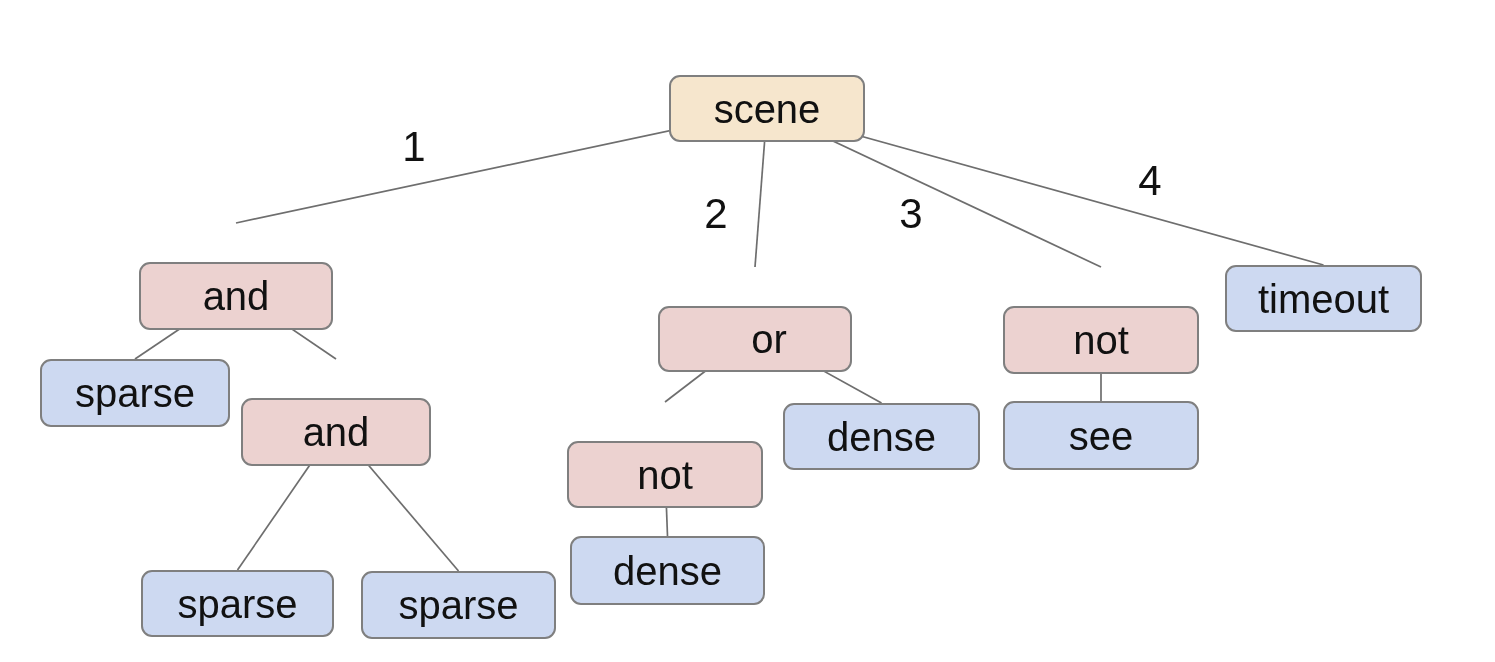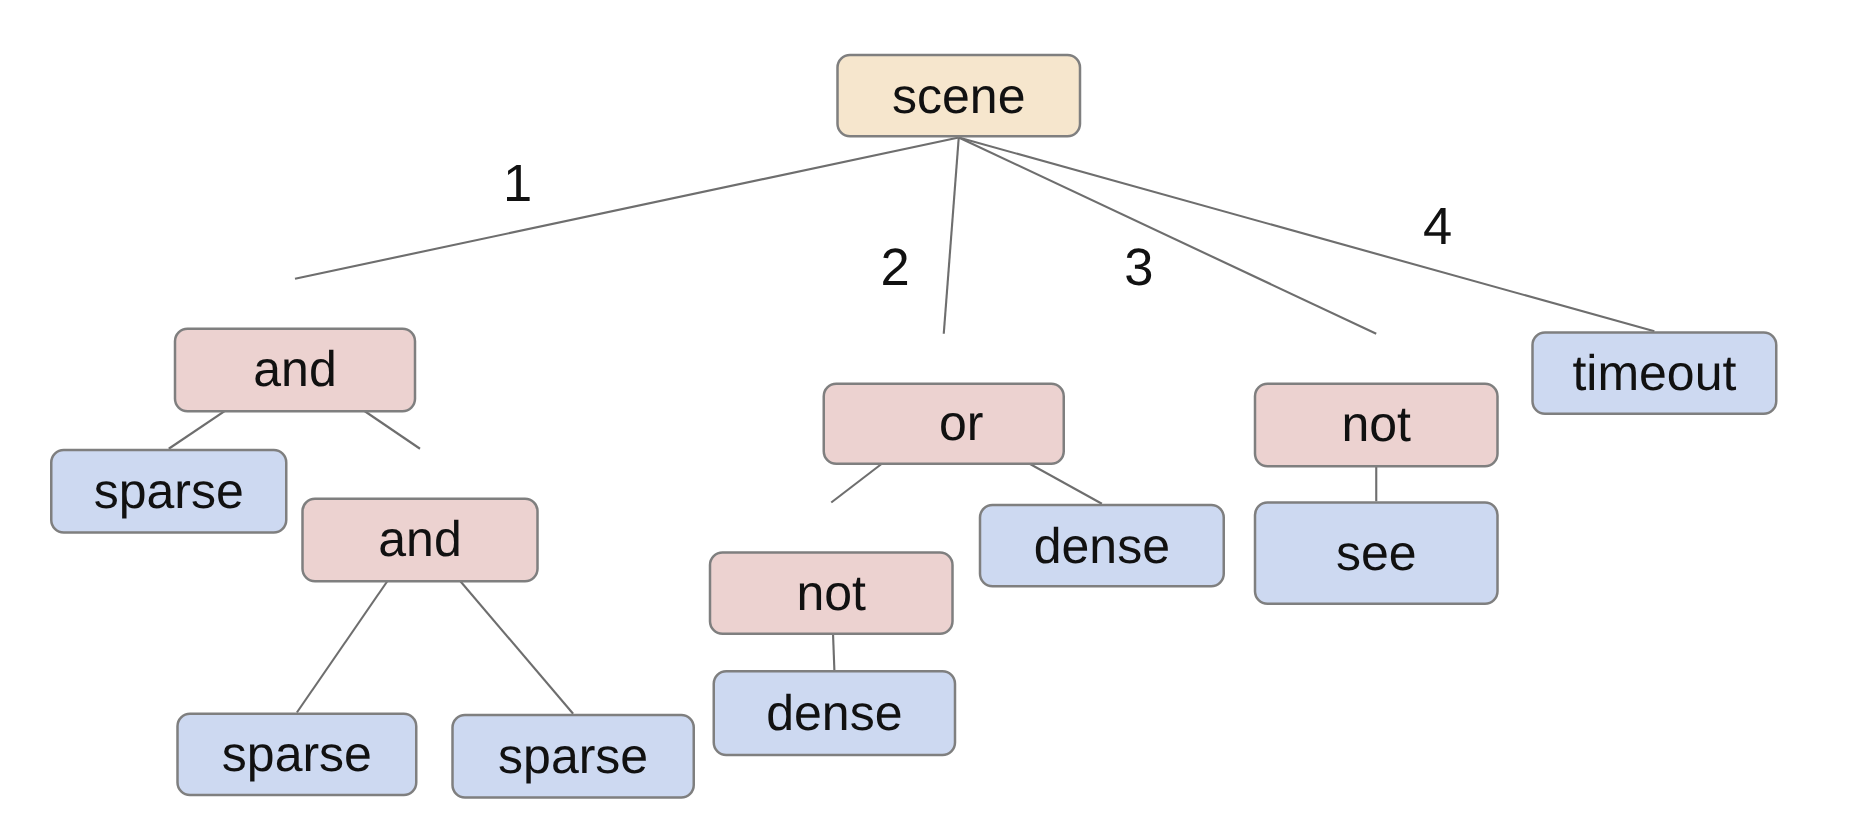--- a/index.html
+++ b/index.html
@@ -31,21 +31,21 @@
     border: 2px solid var(--node-border, #7f7f7f);
     border-radius: 11px;
     display: flex;
     align-items: center;
     justify-content: center;
     font-size: 40px;
     line-height: 1;
     color: var(--text-color, #111111);
     white-space: nowrap;
   }
-  .node.root     { background: var(--root-fill, #f6e6cd); }
+  .node.root     { background: var(--root-fill, #f6e6cd); margin-top: 32px; }
   .node.operator { background: var(--operator-fill, #ecd2d0); margin-top: 39px; }
   .node.leaf     { background: var(--leaf-fill, #cdd9f1); }
   .edge-label {
     position: absolute;
     transform: translate(-50%, -50%);
     font-size: 42px;
     color: var(--text-color, #111111);
   }
 </style>
 </head>
@@ -69,21 +69,21 @@
   <div>
       <div class="node root" style="left: 669px; top: 43px; width: 196px; height: 67px;">scene</div>
       <div class="node operator" style="left: 139px; top: 223px; width: 194px; height: 68px;">and</div>
       <div class="node operator" style="left: 658px; top: 267px; width: 194px; height: 66px; padding-left: 28px;">or</div>
       <div class="node operator" style="left: 1003px; top: 267px; width: 196px; height: 68px;">not</div>
       <div class="node leaf" style="left: 1225px; top: 265px; width: 197px; height: 67px;">timeout</div>
       <div class="node leaf" style="left: 40px; top: 359px; width: 190px; height: 68px;">sparse</div>
       <div class="node operator" style="left: 241px; top: 359px; width: 190px; height: 68px;">and</div>
       <div class="node operator" style="left: 567px; top: 402px; width: 196px; height: 67px;">not</div>
       <div class="node leaf" style="left: 783px; top: 403px; width: 197px; height: 67px;">dense</div>
-      <div class="node leaf" style="left: 1003px; top: 401px; width: 196px; height: 83px;">see</div>
+      <div class="node leaf" style="left: 1003px; top: 401px; width: 196px; height: 69px;">see</div>
       <div class="node leaf" style="left: 141px; top: 570px; width: 193px; height: 67px;">sparse</div>
       <div class="node leaf" style="left: 361px; top: 571px; width: 195px; height: 68px;">sparse</div>
       <div class="node leaf" style="left: 570px; top: 536px; width: 195px; height: 69px;">dense</div>
       <div class="edge-label" style="left: 414px; top: 147px;">1</div>
       <div class="edge-label" style="left: 716px; top: 214px;">2</div>
       <div class="edge-label" style="left: 911px; top: 214px;">3</div>
       <div class="edge-label" style="left: 1150px; top: 181px;">4</div>
     </div>
 </div>
 

